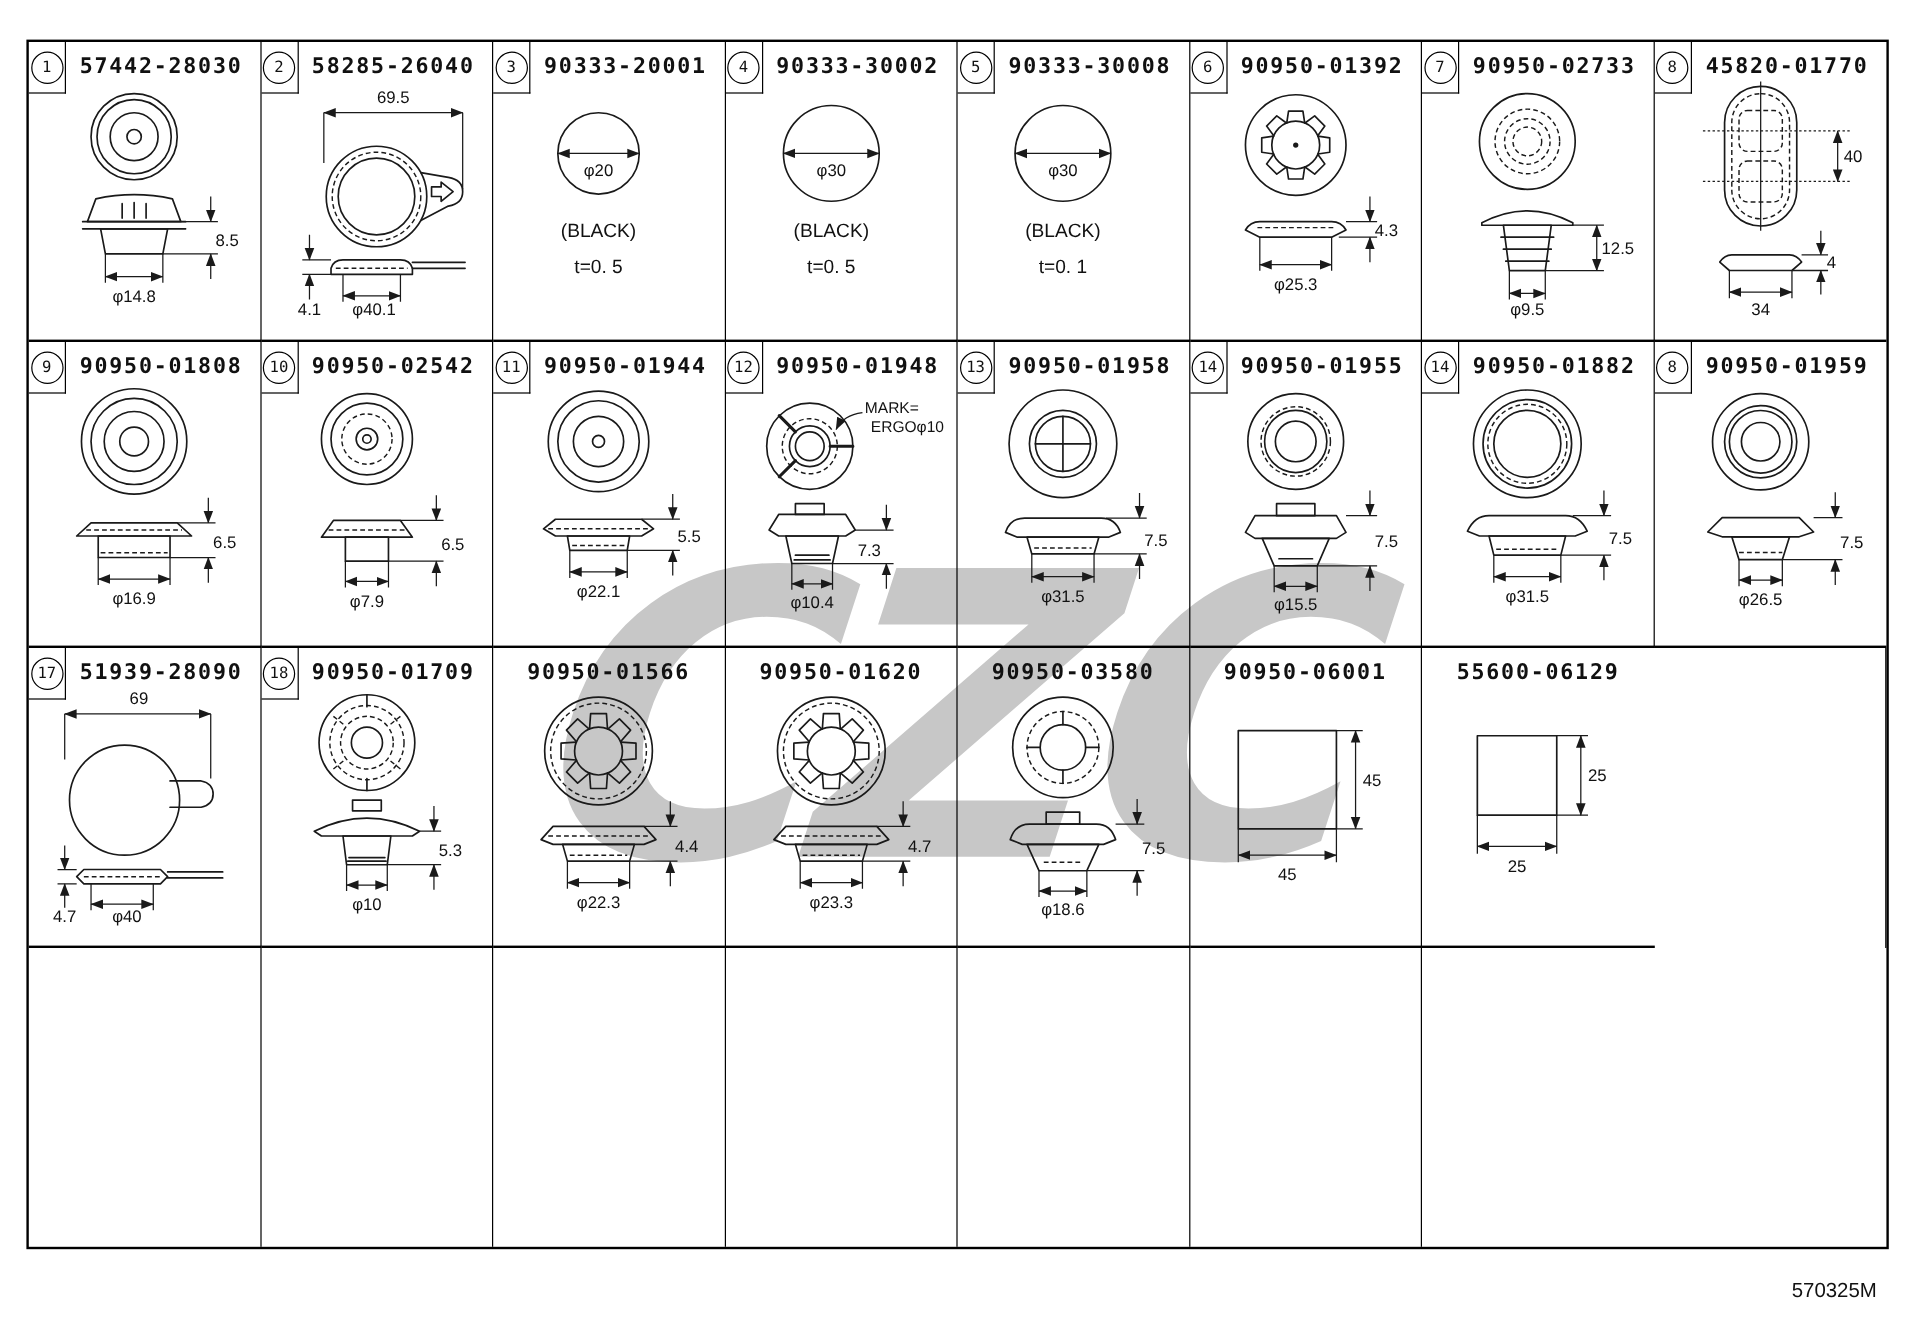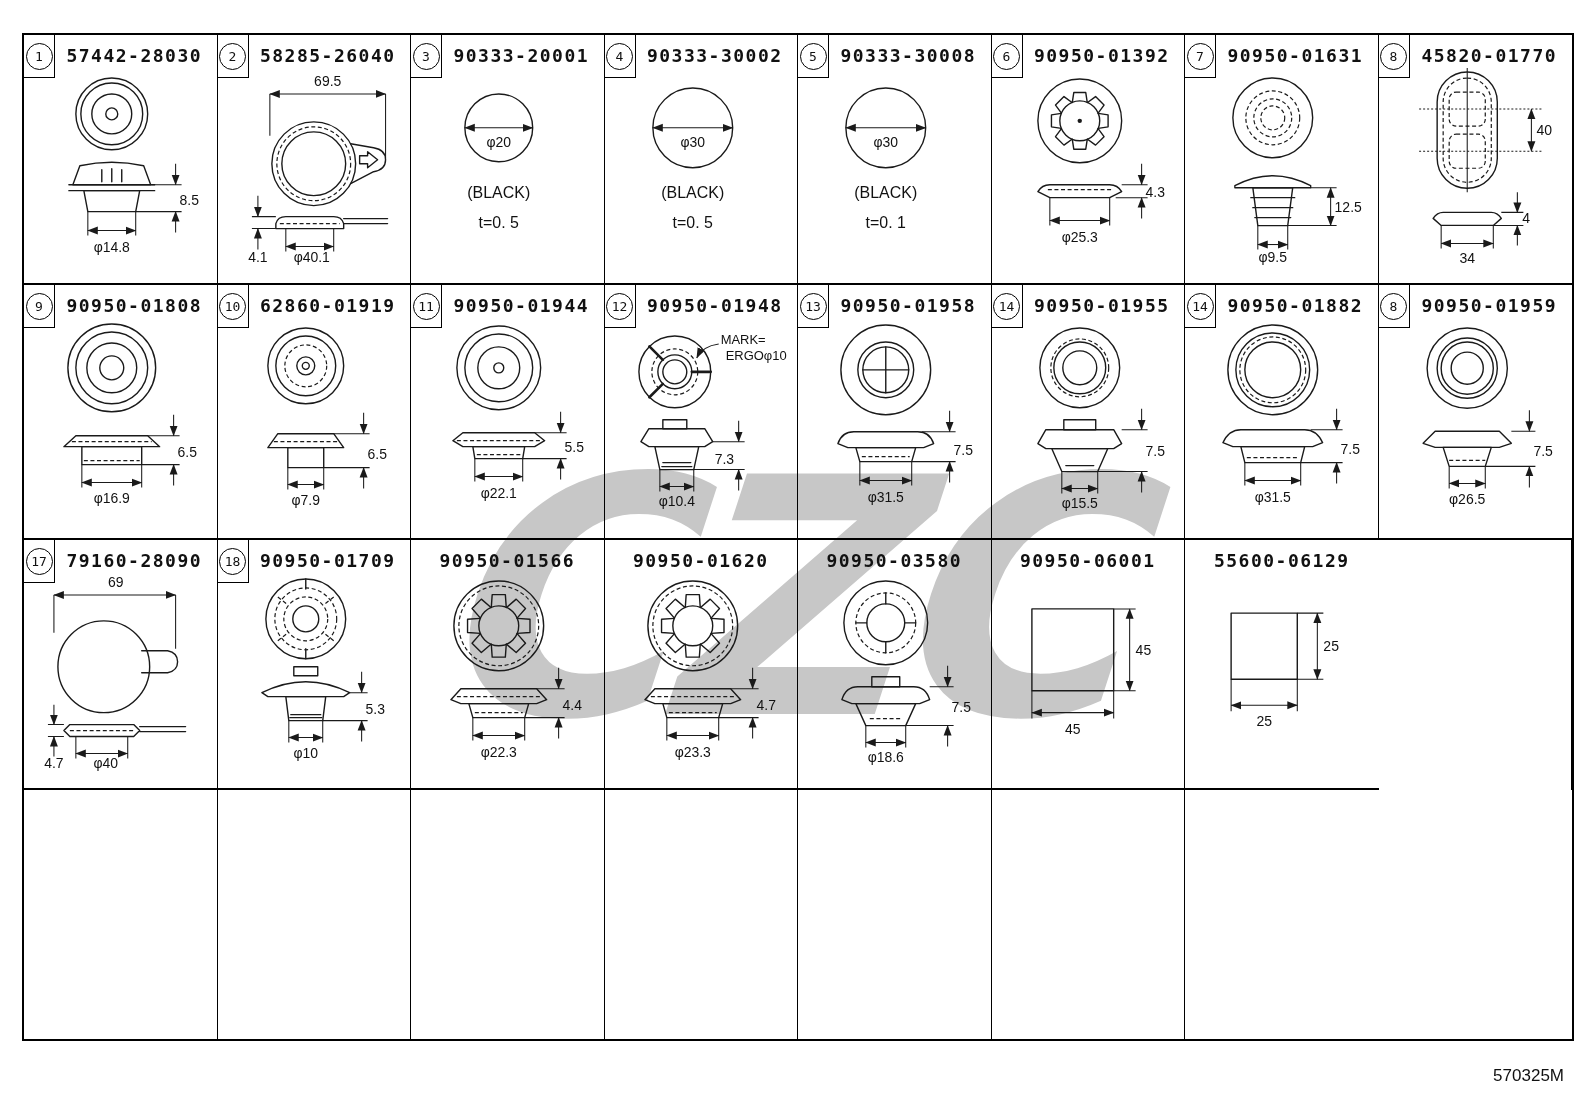--- a/index.html
+++ b/index.html
@@ -173,21 +173,21 @@
       <path class="dim" d="M58,132 V160 M118,132 V160"></path>
       <line class="dim" x1="58" y1="155" x2="118" y2="155" marker-start="url(#ma)" marker-end="url(#ma)"></line>
       <text class="dt" x="88" y="176" text-anchor="middle">φ25.3</text>
     </svg>
   </div>
 
   <div class="cell">
     <div class="numbox">
           <span class="circ">7</span>
         </div>
-    <div class="pn n">90950-01631</div>
+    <div class="pn n">90950-02733</div>
     <svg class="dw" viewBox="0 0 193 200" preserveAspectRatio="xMidYMin meet">
       <circle class="s" cx="88" cy="52" r="40"></circle>
           <circle class="sd" cx="88" cy="52" r="27"></circle>
           <circle class="sd" cx="88" cy="52" r="19"></circle>
           <circle class="sd" cx="88" cy="52" r="12"></circle>
       <path class="s" d="M50,120 Q88,100 126,120 L126,122 L50,122 Z"></path>
       <path class="s" d="M68,122 L108,122 L103,160 L73,160 Z"></path>
       <path class="s" d="M66,132 H110 M68,142 H108 M70,152 H106"></path>
       <path class="dim" d="M126,122 H152 M103,160 H152"></path>
       <line class="dim" x1="146" y1="122" x2="146" y2="160" marker-start="url(#ma)" marker-end="url(#ma)"></line>
@@ -244,21 +244,21 @@
       <path class="dim" d="M58,149 V172 M118,149 V172"></path>
       <line class="dim" x1="58" y1="167" x2="118" y2="167" marker-start="url(#ma)" marker-end="url(#ma)"></line>
       <text class="dt" x="88" y="188" text-anchor="middle">φ16.9</text>
     </svg>
   </div>
 
   <div class="cell">
     <div class="numbox">
           <span class="circ">10</span>
         </div>
-    <div class="pn n">62860-01919</div>
+    <div class="pn n">90950-02542</div>
     <svg class="dw" viewBox="0 0 193 200" preserveAspectRatio="xMidYMin meet">
       <circle class="s" cx="88" cy="50" r="38"></circle>
           <circle class="s" cx="88" cy="50" r="30"></circle>
           <circle class="sd" cx="88" cy="50" r="21"></circle>
           <circle class="s" cx="88" cy="50" r="9"></circle>
           <circle class="s" cx="88" cy="50" r="3.5"></circle>
       <path class="s" d="M60,118 H116 L126,132 H50 Z"></path>
       <path class="sd" d="M56,126 H120"></path>
       <path class="s" d="M70,132 H106 V152 H70 Z"></path>
       <path class="dim" d="M116,118 H152 M106,152 H152"></path>
@@ -413,21 +413,21 @@
       <path class="dim" d="M70,150 V172 M106,150 V172"></path>
       <line class="dim" x1="70" y1="167" x2="106" y2="167" marker-start="url(#ma)" marker-end="url(#ma)"></line>
       <text class="dt" x="88" y="188" text-anchor="middle">φ26.5</text>
     </svg>
   </div>
 
   <div class="cell">
     <div class="numbox">
           <span class="circ">17</span>
         </div>
-    <div class="pn n">79160-28090</div>
+    <div class="pn n">51939-28090</div>
     <svg class="dw" viewBox="0 0 193 200" preserveAspectRatio="xMidYMin meet">
       <line class="dim" x1="30" y1="24" x2="152" y2="24" marker-start="url(#ma)" marker-end="url(#ma)"></line>
       <path class="dim" d="M30,24 V62 M152,24 V78"></path>
       <text class="dt" x="92" y="16" text-anchor="middle">69</text>
       <circle class="s" cx="80" cy="96" r="46"></circle>
       <path class="s" d="M118,80 L144,80 Q154,82 154,91 Q154,100 144,102 L118,102"></path>
       <path class="s" d="M40,160 L46,154 L110,154 L116,160 L110,166 L46,166 Z"></path>
       <path class="sd" d="M46,160 H110"></path>
       <path class="s" d="M116,156 H162 M116,161 H162"></path>
       <path class="dim" d="M40,154 H24 M40,166 H24"></path>

